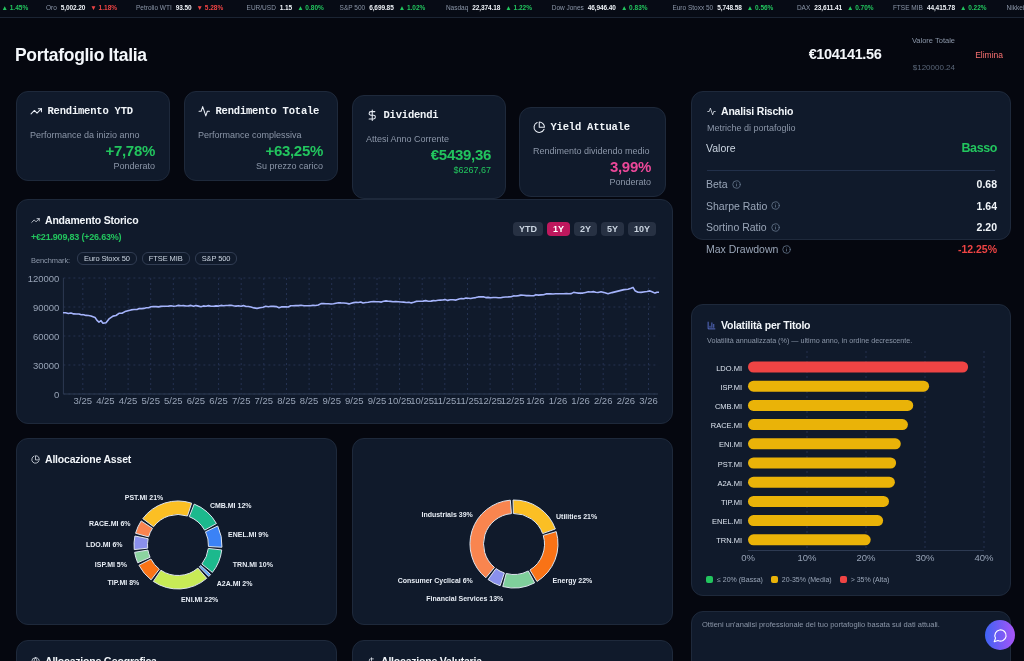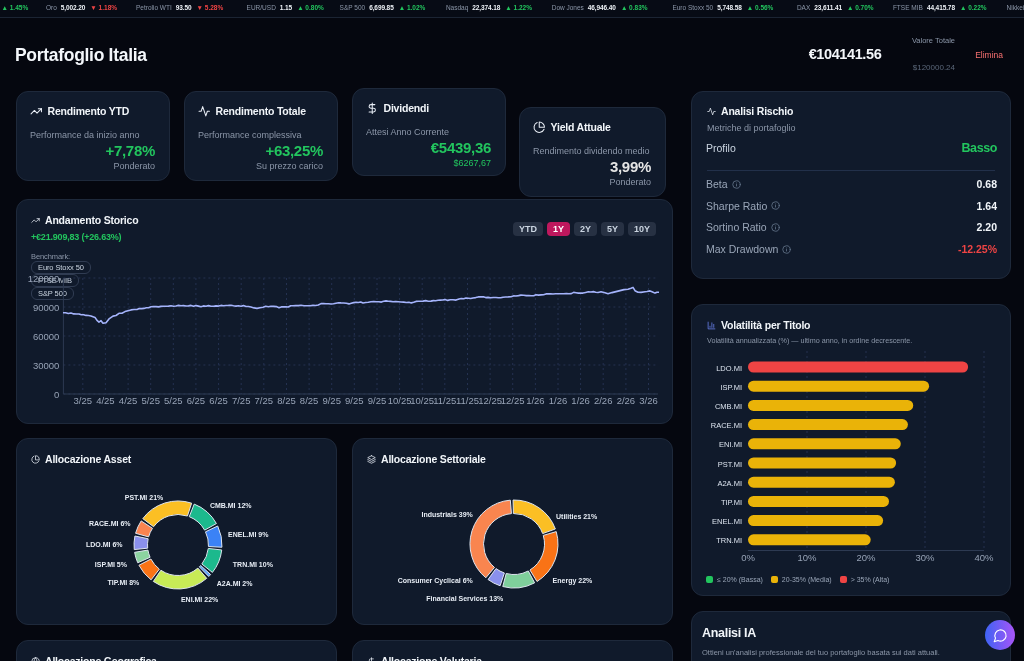--- a/index.html
+++ b/index.html
@@ -11,41 +11,41 @@
 .tv { color:#eef2f7; font-weight:bold; margin-right:5px; letter-spacing:-0.1px; }
 .tup { color:#22c55e; font-weight:bold; }
 .tdn { color:#ef4444; font-weight:bold; }
 .h1 { position:absolute; left:15px; top:45px; font-size:17.5px; font-weight:bold; color:#f4f7fb; letter-spacing:-0.3px; }
 .vtl { position:absolute; right:69px; top:36px; width:200px; text-align:right; color:#8b96a8; font-size:7.5px; }
 .vtv { position:absolute; right:69px; top:46px; width:220px; text-align:center; color:#f4f7fb; font-size:14.5px; font-weight:bold; letter-spacing:-0.4px; }
 .vts { position:absolute; right:69px; top:62.5px; width:200px; text-align:right; color:#5b6779; font-size:8px; }
 .elim { position:absolute; right:21px; top:50px; font-size:8.5px; color:#f87171; }
 .card { position:absolute; background:#101a2b; border:1px solid #1e293b; border-radius:12px; }
 .strow { display:flex; align-items:center; gap:5px; white-space:nowrap; }
-.stat .strow { margin:13px 13px 12px; }
+.stat .strow { margin:13px 13px 12px;font-family:Liberation Mono, monospace; }
 .stitle { color:#f1f5f9; font-size:10.5px; font-weight:bold; letter-spacing:-0.2px; }
 .ssub { color:#8b96a8; font-size:9px; margin:5px 13px 0; white-space:nowrap; }
 .sval { position:absolute; right:14px; top:50px; font-size:15px; font-weight:bold; letter-spacing:-0.3px; }
 .ssub2 { position:absolute; right:14px; top:68.5px; font-size:9px; color:#8b96a8; }
-.grn { color:#22c55e; } .grn2 { color:#22c55e; } .blu { color:#e5e5e5; } .red { color:#ef4444; }
+.grn { color:#22c55e; } .grn2 { color:#22c55e; } .blu { color:#ec4899; } .red { color:#ef4444; }
 .rrow { display:flex; justify-content:space-between; align-items:center; margin:0 13px 0 14px; height:21.6px; }
 .plab { color:#cbd5e1; font-size:10.5px; }
 .basso { color:#22c55e; font-size:12.5px; font-weight:bold; letter-spacing:-0.4px; }
 .rdiv { margin:3px 15px 4px; border-top:1px solid #22304a; height:0; }
 .rlab { color:#9aa6b8; font-size:10.5px; display:inline-flex; align-items:center; gap:4px; }
 .rval { color:#f1f5f9; font-size:10.5px; font-weight:bold; }
 .rval.red { color:#ef4444; }
 .chgrn { position:absolute; left:14px; top:32px; font-size:9px; letter-spacing:-0.2px; font-weight:bold; color:#22c55e; }
 .chgrn,.pbtns,.bmrow { position:absolute; }
 .pbtns { right:16px; top:21.5px; display:flex; gap:4px; }
 .pbtn { background:#273143; color:#cbd5e1; font-size:9px; font-weight:bold; border-radius:4px;
   height:14px; line-height:14px; padding:0 6px; }
 .pbtn.on { background:#be185d; color:#fff; }
 .bmlab { color:#8b96a8; font-size:7.5px; letter-spacing:-0.1px; margin-right:7px; }
-.bmrow { left:14px; top:52px; display:flex; align-items:flex-start;flex-direction:column; }
+.bmrow { left:14px; top:52px; display:flex; align-items:flex-end; }
 .bbtn { border:1px solid #303c52; border-radius:6px; color:#cbd5e1; font-size:7.5px; letter-spacing:-0.1px;
   height:13px; line-height:11.5px; padding:0 6px; margin-right:5px; }
 .grid { stroke:#243150; stroke-width:1; stroke-dasharray:2 3; }
 .axline { stroke:#2d3a52; stroke-width:1; }
 .ax { fill:#97a3b6; font-size:9.5px; font-family:"Liberation Sans",sans-serif; }
 .dlab { fill:#e7edf5; font-size:7px; font-weight:bold; font-family:"Liberation Sans",sans-serif; }
 .blab { fill:#dbe3ee; font-size:7.5px; font-family:"Liberation Sans",sans-serif; }
 .legrow { position:absolute; left:14px; top:271px; display:flex; gap:8px; }
 .leg { color:#9aa6b8; font-size:7px; display:inline-flex; align-items:center; gap:4px; }
 .dot { width:7px; height:7px; border-radius:2px; display:inline-block; }
@@ -131,21 +131,21 @@
 <div class="strow">
         <svg class="ic " width="12.5" height="12.5" viewBox="0 0 24 24" fill="none" stroke="#e8edf5" stroke-width="2" stroke-linecap="round" stroke-linejoin="round">
           <path d="M22 12h-4l-3 9L9 3l-3 9H2"></path>
         </svg>
         <span class="stitle">Rendimento Totale</span>
       </div>
 <div class="ssub">Performance complessiva</div>
 <div class="sval grn">+63,25%</div>
 <div class="ssub2">Su prezzo carico</div>
     </div>
-    <div class="card stat" style="left:352px;top:88px;width:154px;height:88px">
+    <div class="card stat" style="left:352px;top:95px;width:154px;height:104px">
 <div class="strow">
         <svg class="ic " width="12.5" height="12.5" viewBox="0 0 24 24" fill="none" stroke="#e8edf5" stroke-width="2" stroke-linecap="round" stroke-linejoin="round">
           <line x1="12" y1="2" x2="12" y2="22"></line>
           <path d="M17 5H9.5a3.5 3.5 0 0 0 0 7h5a3.5 3.5 0 0 1 0 7H6"></path>
         </svg>
         <span class="stitle">Dividendi</span>
       </div>
 <div class="ssub">Attesi Anno Corrente</div>
 <div class="sval grn">€5439,36</div>
 <div class="ssub2"><span class="grn2">$6267,67</span></div>
@@ -155,30 +155,30 @@
         <svg class="ic " width="12.5" height="12.5" viewBox="0 0 24 24" fill="none" stroke="#e8edf5" stroke-width="2" stroke-linecap="round" stroke-linejoin="round">
           <path d="M21.21 15.89A10 10 0 1 1 8 2.83"></path>
           <path d="M22 12A10 10 0 0 0 12 2v10z"></path>
         </svg>
         <span class="stitle">Yield Attuale</span>
       </div>
 <div class="ssub">Rendimento dividendo medio</div>
 <div class="sval blu">3,99%</div>
 <div class="ssub2">Ponderato</div>
     </div>
-<div class="card" style="left:691px;top:91px;width:320px;height:188px">
+<div class="card" style="left:691px;top:91px;width:320px;height:149px">
 <div class="strow" style="position:absolute;left:15px;top:13px">
         <svg class="ic " width="9" height="9" viewBox="0 0 24 24" fill="none" stroke="#e8edf5" stroke-width="2" stroke-linecap="round" stroke-linejoin="round">
           <path d="M22 12h-4l-3 9L9 3l-3 9H2"></path>
         </svg>
         <span class="stitle">Analisi Rischio</span>
       </div>
 <div class="ssub" style="position:absolute;left:15px;top:31px;margin:0">Metriche di portafoglio</div>
 <div class="rrow" style="position:absolute;left:0;right:0;top:45.5px">
-        <span class="plab">Profilo</span>
+        <span class="plab">Valore</span>
         <span class="basso">Basso</span>
       </div>
 <div class="rdiv" style="position:absolute;left:15px;right:15px;top:78px;margin:0"></div>
 <div style="position:absolute;left:0;right:0;top:81.5px">
         <div class="rrow">
           <span class="rlab">Beta <svg class="nfo" width="9" height="9" viewBox="0 0 24 24" fill="none" stroke="#64748b" stroke-width="2.2" stroke-linecap="round">
               <circle cx="12" cy="12" r="10"></circle>
               <line x1="12" y1="16" x2="12" y2="12"></line>
               <line x1="12" y1="8" x2="12.01" y2="8"></line>
             </svg></span>
@@ -374,28 +374,20 @@
           <text x="215.8" y="128.29999999999995" text-anchor="start" class="dlab">TRN.MI 10%</text>
           <text x="199.7" y="146.79999999999995" text-anchor="start" class="dlab">A2A.MI 2%</text>
           <text x="182.6" y="163.20000000000005" text-anchor="middle" class="dlab">ENI.MI 22%</text>
           <text x="122.30000000000001" y="146.10000000000002" text-anchor="end" class="dlab">TIP.MI 8%</text>
           <text x="110" y="128.29999999999995" text-anchor="end" class="dlab">ISP.MI 5%</text>
           <text x="105.6" y="107.79999999999995" text-anchor="end" class="dlab">LDO.MI 6%</text>
           <text x="113.5" y="87.29999999999995" text-anchor="end" class="dlab">RACE.MI 6%</text>
         </svg></div>
 </div>
 <div class="card" style="left:352px;top:438px;width:321px;height:187px">
-<div class="strow" style="margin:14px 14px 0">
-        <svg class="ic " width="9" height="9" viewBox="0 0 24 24" fill="none" stroke="#e8edf5" stroke-width="2" stroke-linecap="round" stroke-linejoin="round">
-          <polygon points="12 2 2 7 12 12 22 7 12 2"></polygon>
-          <polyline points="2 17 12 22 22 17"></polyline>
-          <polyline points="2 12 12 17 22 12"></polyline>
-        </svg>
-        <span class="stitle">Allocazione Settoriale</span>
-      </div>
 <div style="position:absolute;left:0;top:0"><svg width="321" height="187" viewBox="0 0 321 187">
           <path d="M160.08 61.01 A44 44 0 0 1 202.36 89.99 L189.67 94.59 A30.5 30.5 0 0 0 160.36 74.51 Z" fill="#fbbf24" stroke="#dde4ee" stroke-width="1"></path>
           <path d="M203.22 92.61 A44 44 0 0 1 184.01 142.50 L176.95 131.00 A30.5 30.5 0 0 0 190.27 96.41 Z" fill="#f97316" stroke="#dde4ee" stroke-width="1"></path>
           <path d="M181.61 143.87 A44 44 0 0 1 149.76 147.54 L153.21 134.49 A30.5 30.5 0 0 0 175.29 131.95 Z" fill="#7fcf9b" stroke="#dde4ee" stroke-width="1"></path>
           <path d="M147.11 146.75 A44 44 0 0 1 135.02 140.51 L142.99 129.62 A30.5 30.5 0 0 0 151.37 133.94 Z" fill="#8a90ec" stroke="#dde4ee" stroke-width="1"></path>
           <path d="M132.84 138.81 A44 44 0 0 1 157.32 61.15 L158.45 74.61 A30.5 30.5 0 0 0 141.48 128.44 Z" fill="#f9854f" stroke="#dde4ee" stroke-width="1"></path>
           <text x="203" y="80" text-anchor="start" class="dlab">Utilities 21%</text>
           <text x="199.60000000000002" y="144.39999999999998" text-anchor="start" class="dlab">Energy 22%</text>
           <text x="111.80000000000001" y="161.5" text-anchor="middle" class="dlab">Financial Services 13%</text>
           <text x="119.80000000000001" y="144.39999999999998" text-anchor="end" class="dlab">Consumer Cyclical 6%</text>
@@ -415,20 +407,19 @@
 <div class="card" style="left:352px;top:640px;width:321px;height:40px">
 <div class="strow" style="margin:14px 14px 0">
         <svg class="ic " width="9" height="9" viewBox="0 0 24 24" fill="none" stroke="#e8edf5" stroke-width="2" stroke-linecap="round" stroke-linejoin="round">
           <line x1="12" y1="2" x2="12" y2="22"></line>
           <path d="M17 5H9.5a3.5 3.5 0 0 0 0 7h5a3.5 3.5 0 0 1 0 7H6"></path>
         </svg>
         <span class="stitle">Allocazione Valutaria</span>
       </div>
     </div>
 <div class="card" style="left:691px;top:611px;width:320px;height:70px">
-<div class="aititle">Analisi IA</div>
 <div class="aisub">Ottieni un'analisi professionale del tuo portafoglio basata sui dati attuali.</div>
     </div>
 <div class="fab">
       <svg width="15" height="15" viewBox="0 0 24 24" fill="none" stroke="#fff" stroke-width="1.8" stroke-linecap="round" stroke-linejoin="round">
         <path d="M7.9 20A9 9 0 1 0 4 16.1L2 22Z"></path>
       </svg>
     </div>
 </div>
 </body></html>

